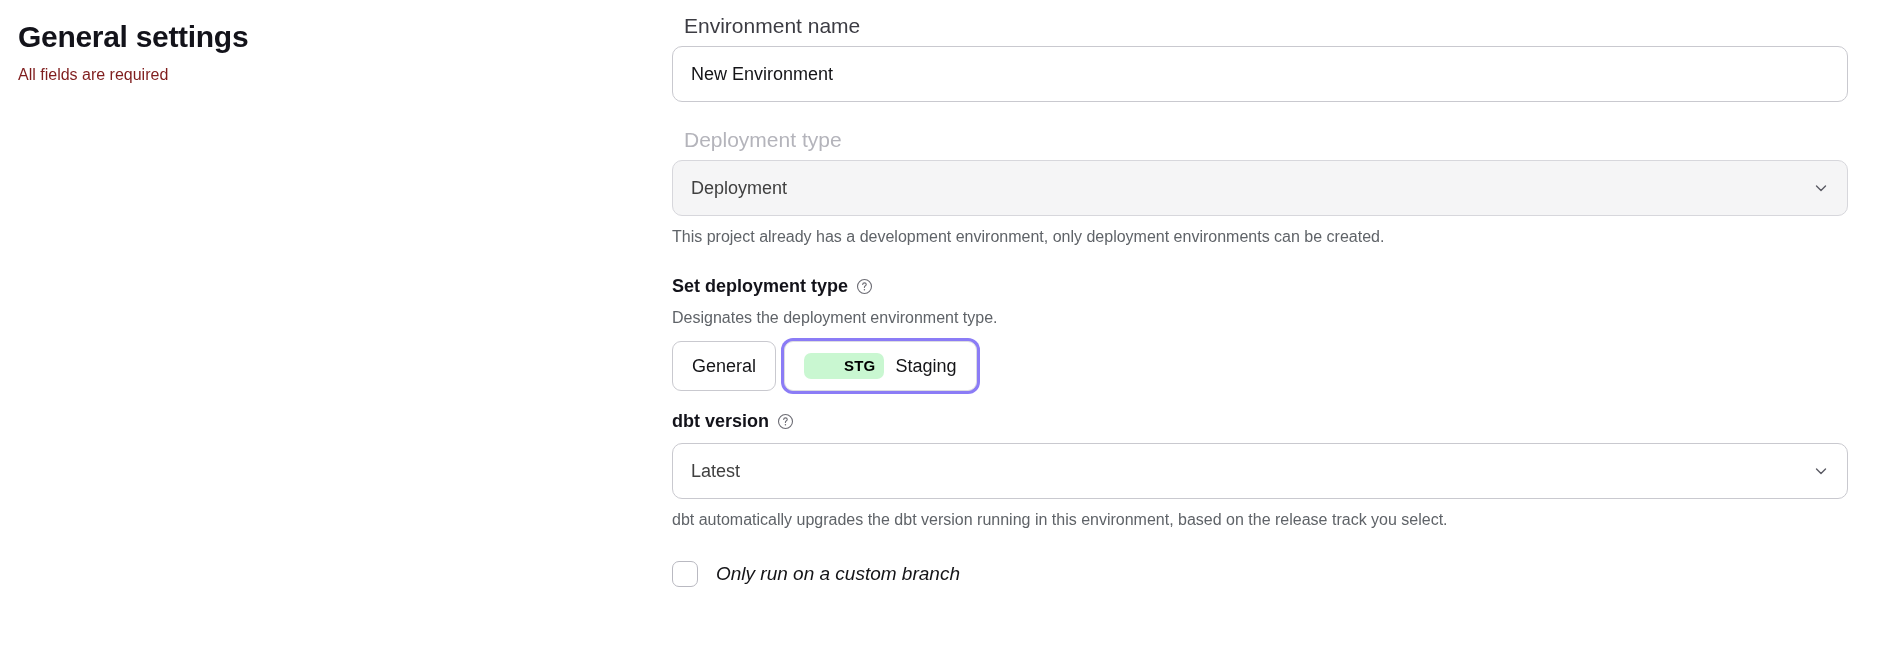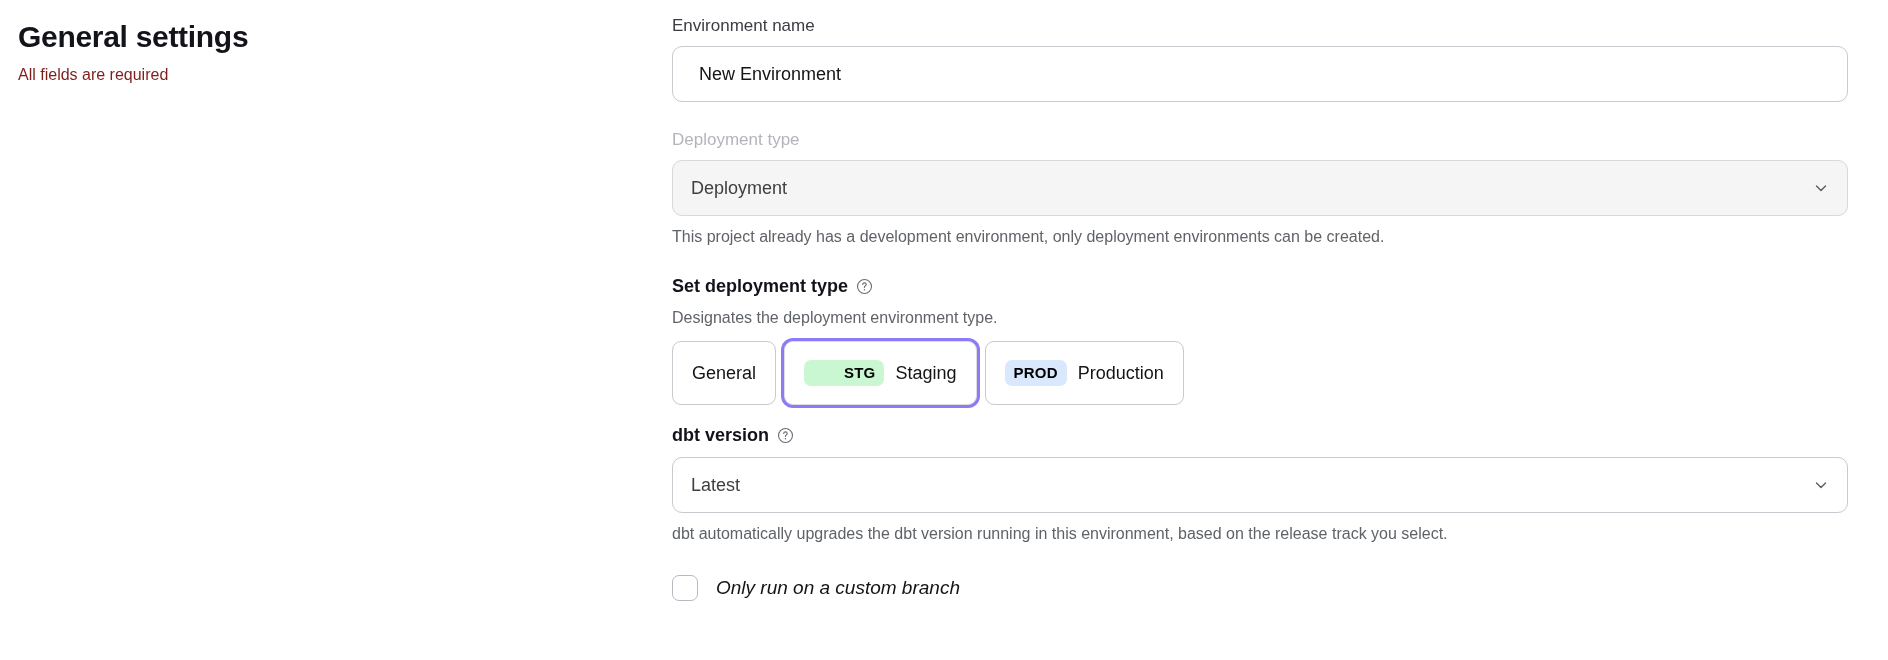--- a/index.html
+++ b/index.html
@@ -46,37 +46,38 @@
   }
 
   
   .form-col {
     flex: 1 1 auto;
     padding: 14px 40px 0 0;
     min-width: 0;
   }
 
   .field-label {
-    font-size: 17px;
+    font-size: 21px;
     line-height: 24px;
     color: #3c3c43;
     margin-bottom: 8px;
+    margin-left: 12px;
   }
   .field-label.disabled { color: #b4b4bb; }
 
   .text-input {
     width: 100%;
     height: 56px;
     border: 1px solid #c9c9cf;
     border-radius: 10px;
     background: #ffffff;
     font-size: 18px;
     line-height: 54px;
     color: #141417;
-    padding: 0 26px;
+    padding: 0 18px;
     display: block;
     font-family: "Liberation Sans", sans-serif;
   }
 
   .select-box {
     position: relative;
     width: 100%;
     height: 56px;
     border: 1px solid #d7d7dc;
     border-radius: 10px;
@@ -137,21 +138,21 @@
   }
 
   .seg-group {
     display: flex;
     align-items: center;
     gap: 8px;
     margin-top: 12px;
   }
   .seg-btn {
     position: relative;
-    height: 64px;
+    height: 50px;
     border: 1px solid #c9c9cf;
     border-radius: 9px;
     background: #ffffff;
     display: flex;
     align-items: center;
     gap: 11px;
     padding: 0 19px;
     font-family: "Liberation Sans", sans-serif;
     cursor: pointer;
   }
@@ -243,24 +244,20 @@
 
         <button class="seg-btn">
           <span class="seg-label">General</span>
         </button>
 
         <button class="seg-btn focused">
           <span class="badge" style="background:#c9f7d1;padding-left:40px;">STG</span>
           <span class="seg-label">Staging</span>
         </button>
 
-        <button class="seg-btn">
-          <span class="badge" style="background:#d9e8fd;">PROD</span>
-          <span class="seg-label">Production</span>
-        </button>
 
       </div>
     </div>
 
     <div class="section-gap-sm"></div>
 
     <div>
       <div class="section-heading">
         <span>dbt version</span>
         <svg class="qmark" viewBox="0 0 18 18" fill="none">

